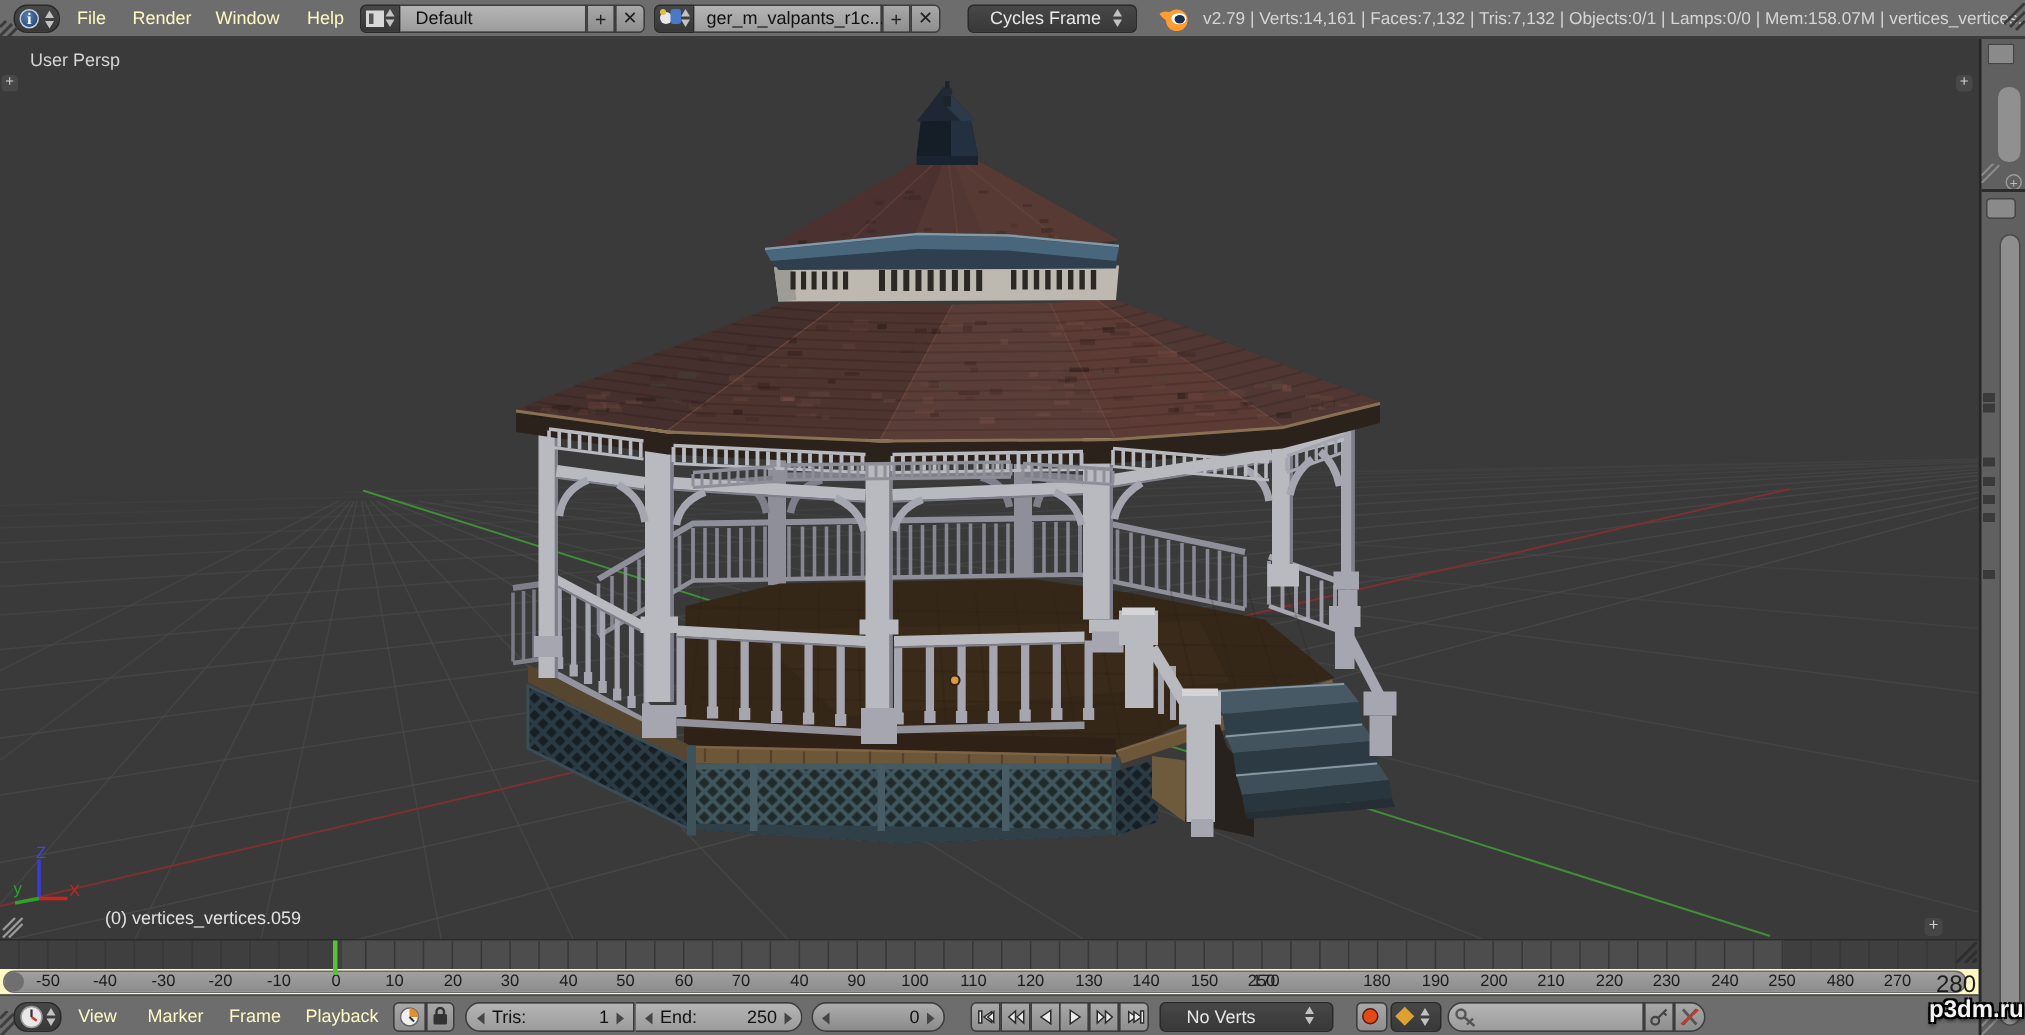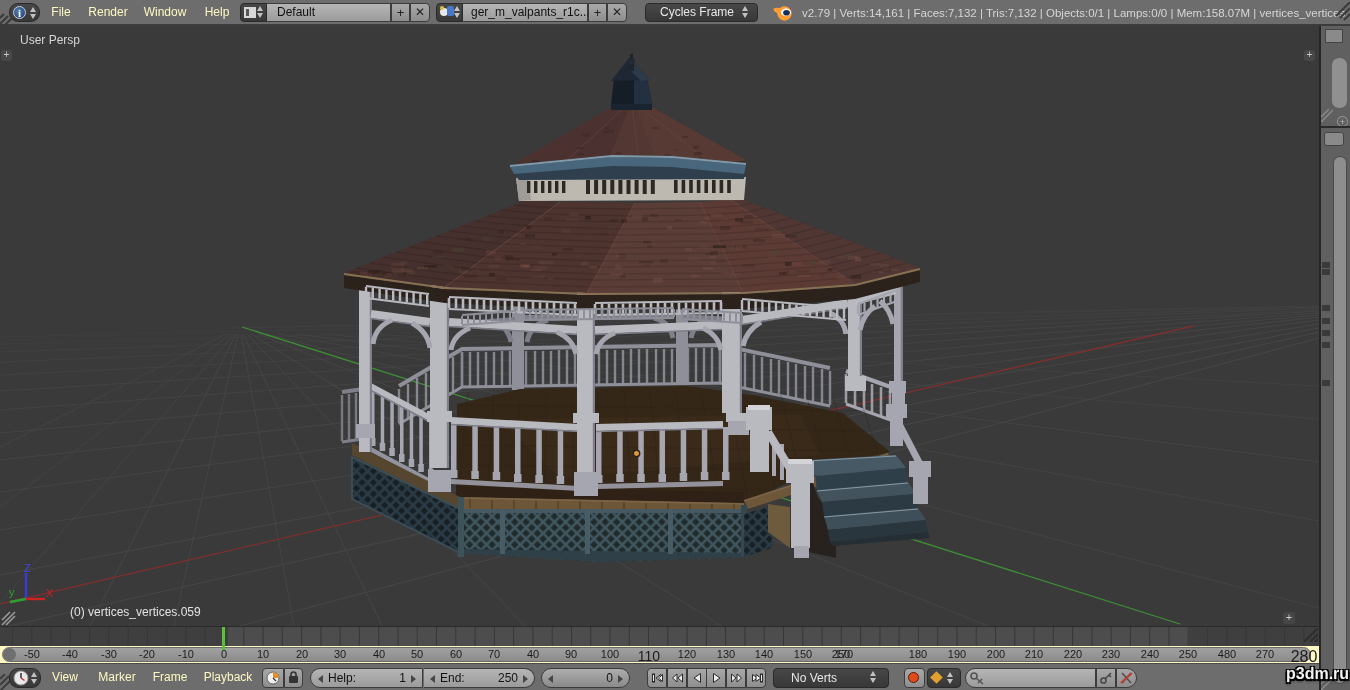--- a/index.html
+++ b/index.html
@@ -934,21 +934,21 @@
       <div class="txt" style="left:263px;top:2px;font-size:11px;color:#1c1c1c;transform:translateX(-50%)">10</div>
       <div class="txt" style="left:302px;top:2px;font-size:11px;color:#1c1c1c;transform:translateX(-50%)">20</div>
       <div class="txt" style="left:340px;top:2px;font-size:11px;color:#1c1c1c;transform:translateX(-50%)">30</div>
       <div class="txt" style="left:379px;top:2px;font-size:11px;color:#1c1c1c;transform:translateX(-50%)">40</div>
       <div class="txt" style="left:417px;top:2px;font-size:11px;color:#1c1c1c;transform:translateX(-50%)">50</div>
       <div class="txt" style="left:456px;top:2px;font-size:11px;color:#1c1c1c;transform:translateX(-50%)">60</div>
       <div class="txt" style="left:494px;top:2px;font-size:11px;color:#1c1c1c;transform:translateX(-50%)">70</div>
       <div class="txt" style="left:533px;top:2px;font-size:11px;color:#1c1c1c;transform:translateX(-50%)">40</div>
       <div class="txt" style="left:571px;top:2px;font-size:11px;color:#1c1c1c;transform:translateX(-50%)">90</div>
       <div class="txt" style="left:610px;top:2px;font-size:11px;color:#1c1c1c;transform:translateX(-50%)">100</div>
-      <div class="txt" style="left:649px;top:2px;font-size:14px;color:#1c1c1c;transform:translateX(-50%)">110</div>
+      <div class="txt" style="left:649px;top:2px;font-size:11px;color:#1c1c1c;transform:translateX(-50%)">110</div>
       <div class="txt" style="left:687px;top:2px;font-size:11px;color:#1c1c1c;transform:translateX(-50%)">120</div>
       <div class="txt" style="left:726px;top:2px;font-size:11px;color:#1c1c1c;transform:translateX(-50%)">130</div>
       <div class="txt" style="left:764px;top:2px;font-size:11px;color:#1c1c1c;transform:translateX(-50%)">140</div>
       <div class="txt" style="left:803px;top:2px;font-size:11px;color:#1c1c1c;transform:translateX(-50%)">150</div>
       <div class="txt" style="left:841px;top:2px;font-size:11px;color:#1c1c1c;transform:translateX(-50%)">250</div>
       <div class="txt" style="left:844px;top:2px;font-size:11px;color:#1c1c1c;transform:translateX(-50%)">170</div>
       <div class="txt" style="left:918px;top:2px;font-size:11px;color:#1c1c1c;transform:translateX(-50%)">180</div>
       <div class="txt" style="left:957px;top:2px;font-size:11px;color:#1c1c1c;transform:translateX(-50%)">190</div>
       <div class="txt" style="left:996px;top:2px;font-size:11px;color:#1c1c1c;transform:translateX(-50%)">200</div>
       <div class="txt" style="left:1034px;top:2px;font-size:11px;color:#1c1c1c;transform:translateX(-50%)">210</div>
@@ -987,21 +987,21 @@
 <path d="M7,7 L7,1 A6,6 0 0 1 13,7 Z" fill="#e09030"></path>
 <line x1="7" y1="7" x2="10" y2="10" stroke="#333" stroke-width="1.3"></line>
 </svg>
       <div class="btn" style="left:284px;top:4px;width:19px;height:20px;border-radius:0 4px 4px 0"></div>
       <svg class="abs" style="left:288px;top:7px" width="11" height="13" viewBox="0 0 11 13">
 <rect x="1" y="5" width="9" height="7" rx="1" fill="#333"></rect>
 <path d="M3,5 V3.5 A2.5,2.5 0 0 1 8,3.5 V5" fill="none" stroke="#333" stroke-width="1.6"></path>
 </svg>
       <div class="fld" style="left:310px;top:4px;width:113px;height:20px;border-radius:10px 0 0 10px;font-size:12px;line-height:18px">
         <span class="arl" style="left:7px"></span>
-        <span style="position:absolute;left:17px">Help:</span>
+        <span style="position:absolute;left:17px">Tris:</span>
         <span style="position:absolute;right:16px">1</span>
         <span class="arr2" style="right:6px"></span>
       </div>
       <div class="fld" style="left:424px;top:4px;width:111px;height:20px;border-radius:0 10px 10px 0;border-left:none;font-size:12px;line-height:18px">
         <span class="arl" style="left:6px"></span>
         <span style="position:absolute;left:16px">End:</span>
         <span style="position:absolute;right:16px">250</span>
         <span class="arr2" style="right:6px"></span>
       </div>
       <div class="fld" style="left:541px;top:4px;width:89px;height:20px;border-radius:10px;background:linear-gradient(#adadad,#8a8a8a);font-size:12px;line-height:18px">

